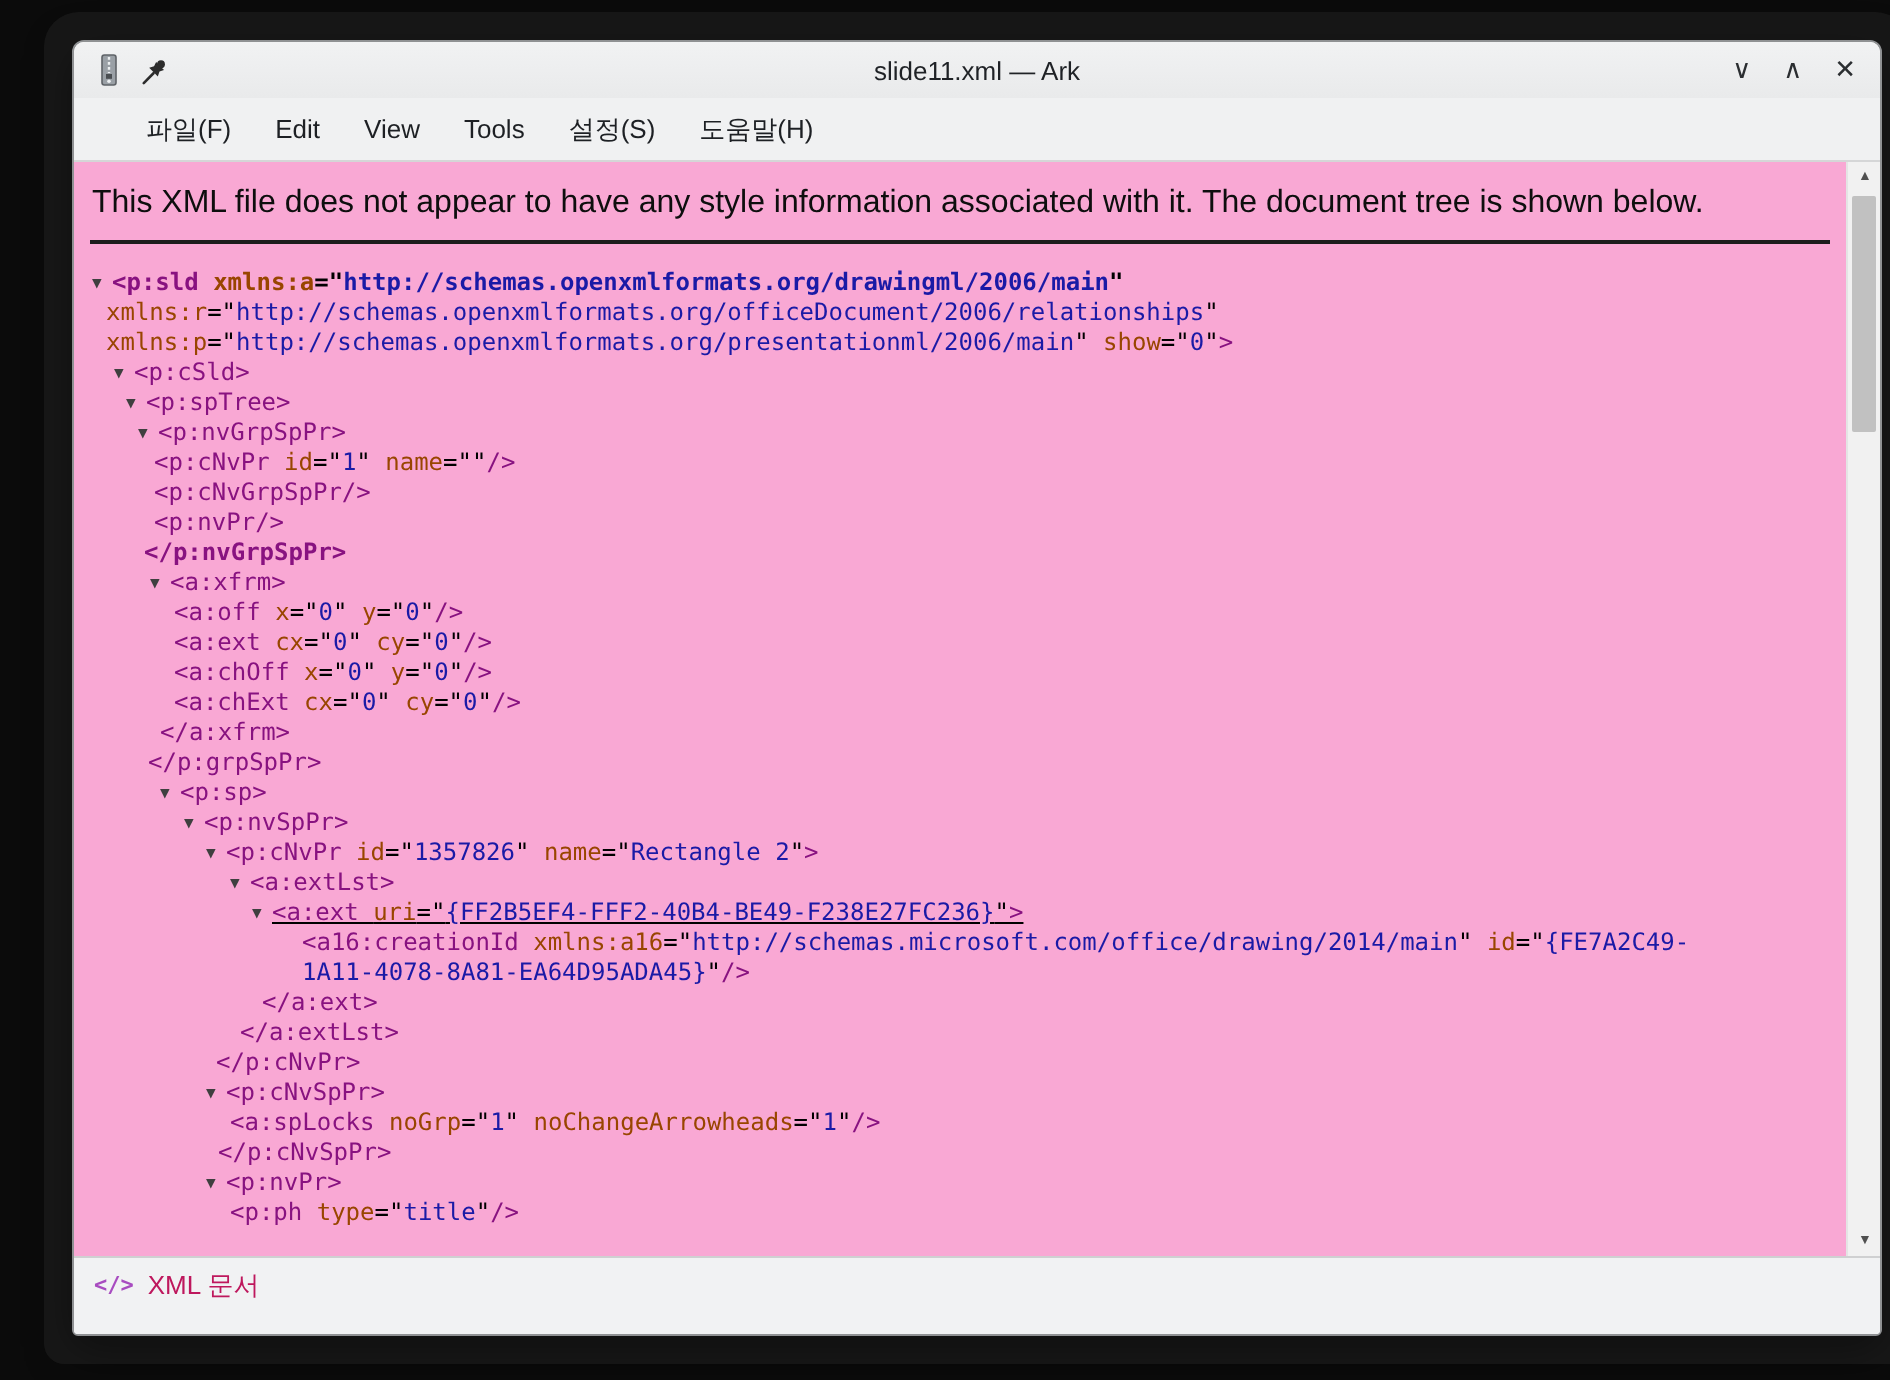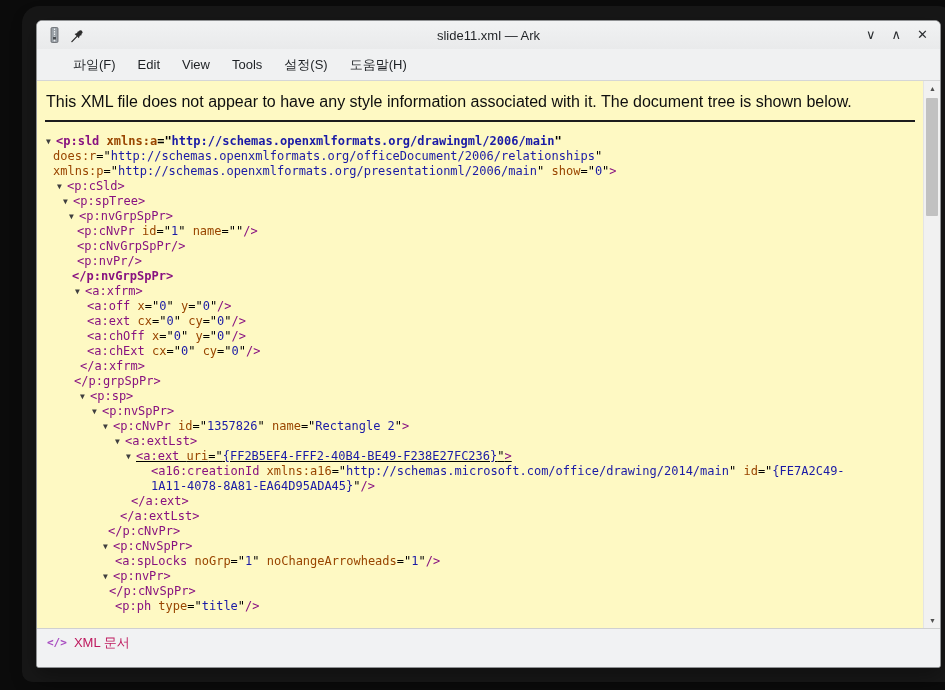--- a/index.html
+++ b/index.html
@@ -29,21 +29,21 @@
   }
   .window-controls span{cursor:default;line-height:28px;}
   .menubar{
     height:32px;background:#f0f1f2;border-bottom:1px solid #d5d6d7;
     display:flex;align-items:center;padding-left:25px;box-sizing:border-box;
   }
   .menu-item{
     font-size:13px;color:#1d2024;padding:4px 11px;border-radius:3px;white-space:nowrap;
   }
   .content{
-    position:relative;height:547px;background:#fef9c3;overflow:hidden;
+    position:relative;height:547px;background:#f9a8d4;overflow:hidden;
   }
   .page-body{
     position:absolute;left:0;top:0;right:17px;bottom:0;padding:8px;overflow:hidden;
   }
   .notice{
     font-size:16px;color:#0e0e0e;margin:4px 0 0 1px;letter-spacing:0px;
   }
   .rule{
     height:2px;background:#1d1d1d;border:0;margin:9px 0 12px 0;
   }
@@ -121,21 +121,21 @@
     <span class="menu-item">설정(S)</span>
     <span class="menu-item">도움말(H)</span>
   </div>
 
   <div class="content">
     <div class="page-body">
       <div class="notice">This XML file does not appear to have any style information associated with it. The document tree is shown below.</div>
       <div class="rule"></div>
       <div class="xml-tree">
           <div class="xline" style="padding-left: 1px; font-weight: bold;"><span class="seg-ar">▼</span><span class="seg-t">&lt;p:sld </span><span class="seg-a">xmlns:a</span><span class="seg-p">="</span><span class="seg-v">http://schemas.openxmlformats.org/drawingml/2006/main</span><span class="seg-p">"</span></div>
-          <div class="xline" style="padding-left: 8px;"><span class="seg-a">does:r</span><span class="seg-p">="</span><span class="seg-v">http://schemas.openxmlformats.org/officeDocument/2006/relationships</span><span class="seg-p">"</span></div>
+          <div class="xline" style="padding-left: 8px;"><span class="seg-a">xmlns:r</span><span class="seg-p">="</span><span class="seg-v">http://schemas.openxmlformats.org/officeDocument/2006/relationships</span><span class="seg-p">"</span></div>
           <div class="xline" style="padding-left: 8px;"><span class="seg-a">xmlns:p</span><span class="seg-p">="</span><span class="seg-v">http://schemas.openxmlformats.org/presentationml/2006/main</span><span class="seg-p">" </span><span class="seg-a">show</span><span class="seg-p">="</span><span class="seg-v">0</span><span class="seg-p">"</span><span class="seg-t">&gt;</span></div>
           <div class="xline" style="padding-left: 12px;"><span class="seg-ar">▼</span><span class="seg-t">&lt;p:cSld&gt;</span></div>
           <div class="xline" style="padding-left: 18px;"><span class="seg-ar">▼</span><span class="seg-t">&lt;p:spTree&gt;</span></div>
           <div class="xline" style="padding-left: 24px;"><span class="seg-ar">▼</span><span class="seg-t">&lt;p:nvGrpSpPr&gt;</span></div>
           <div class="xline" style="padding-left: 32px;"><span class="seg-t">&lt;p:cNvPr </span><span class="seg-a">id</span><span class="seg-p">="</span><span class="seg-v">1</span><span class="seg-p">" </span><span class="seg-a">name</span><span class="seg-p">=""</span><span class="seg-t">/&gt;</span></div>
           <div class="xline" style="padding-left: 32px;"><span class="seg-t">&lt;p:cNvGrpSpPr/&gt;</span></div>
           <div class="xline" style="padding-left: 32px;"><span class="seg-t">&lt;p:nvPr/&gt;</span></div>
           <div class="xline" style="padding-left: 27px; font-weight: bold;"><span class="seg-t">&lt;/p:nvGrpSpPr&gt;</span></div>
           <div class="xline" style="padding-left: 30px;"><span class="seg-ar">▼</span><span class="seg-t">&lt;a:xfrm&gt;</span></div>
           <div class="xline" style="padding-left: 42px;"><span class="seg-t">&lt;a:off </span><span class="seg-a">x</span><span class="seg-p">="</span><span class="seg-v">0</span><span class="seg-p">" </span><span class="seg-a">y</span><span class="seg-p">="</span><span class="seg-v">0</span><span class="seg-p">"</span><span class="seg-t">/&gt;</span></div>
@@ -149,22 +149,22 @@
           <div class="xline" style="padding-left: 58px;"><span class="seg-ar">▼</span><span class="seg-t">&lt;p:cNvPr </span><span class="seg-a">id</span><span class="seg-p">="</span><span class="seg-v">1357826</span><span class="seg-p">" </span><span class="seg-a">name</span><span class="seg-p">="</span><span class="seg-v">Rectangle 2</span><span class="seg-p">"</span><span class="seg-t">&gt;</span></div>
           <div class="xline" style="padding-left: 70px;"><span class="seg-ar">▼</span><span class="seg-t">&lt;a:extLst&gt;</span></div>
           <div class="xline" style="padding-left: 81px; text-decoration: underline;"><span class="seg-ar">▼</span><span class="seg-t">&lt;a:ext </span><span class="seg-a">uri</span><span class="seg-p">="</span><span class="seg-v">{FF2B5EF4-FFF2-40B4-BE49-F238E27FC236}</span><span class="seg-p">"</span><span class="seg-t">&gt;</span></div>
           <div class="xline" style="padding-left: 106px;"><span class="seg-t">&lt;a16:creationId </span><span class="seg-a">xmlns:a16</span><span class="seg-p">="</span><span class="seg-v">http://schemas.microsoft.com/office/drawing/2014/main</span><span class="seg-p">" </span><span class="seg-a">id</span><span class="seg-p">="</span><span class="seg-v">{FE7A2C49-</span></div>
           <div class="xline" style="padding-left: 106px;"><span class="seg-v">1A11-4078-8A81-EA64D95ADA45}</span><span class="seg-p">"</span><span class="seg-t">/&gt;</span></div>
           <div class="xline" style="padding-left: 86px;"><span class="seg-t">&lt;/a:ext&gt;</span></div>
           <div class="xline" style="padding-left: 75px;"><span class="seg-t">&lt;/a:extLst&gt;</span></div>
           <div class="xline" style="padding-left: 63px;"><span class="seg-t">&lt;/p:cNvPr&gt;</span></div>
           <div class="xline" style="padding-left: 58px;"><span class="seg-ar">▼</span><span class="seg-t">&lt;p:cNvSpPr&gt;</span></div>
           <div class="xline" style="padding-left: 70px;"><span class="seg-t">&lt;a:spLocks </span><span class="seg-a">noGrp</span><span class="seg-p">="</span><span class="seg-v">1</span><span class="seg-p">" </span><span class="seg-a">noChangeArrowheads</span><span class="seg-p">="</span><span class="seg-v">1</span><span class="seg-p">"</span><span class="seg-t">/&gt;</span></div>
+          <div class="xline" style="padding-left: 64px;"><span class="seg-t">&lt;/p:cNvSpPr&gt;</span></div>
           <div class="xline" style="padding-left: 58px;"><span class="seg-ar">▼</span><span class="seg-t">&lt;p:nvPr&gt;</span></div>
-          <div class="xline" style="padding-left: 64px;"><span class="seg-t">&lt;/p:cNvSpPr&gt;</span></div>
           <div class="xline" style="padding-left: 70px;"><span class="seg-t">&lt;p:ph </span><span class="seg-a">type</span><span class="seg-p">="</span><span class="seg-v">title</span><span class="seg-p">"</span><span class="seg-t">/&gt;</span></div>
         </div>
     </div>
     <div class="vscrollbar">
       <div class="scroll-btn up">▲</div>
       <div class="scroll-thumb"></div>
       <div class="scroll-btn down">▼</div>
     </div>
   </div>
 

